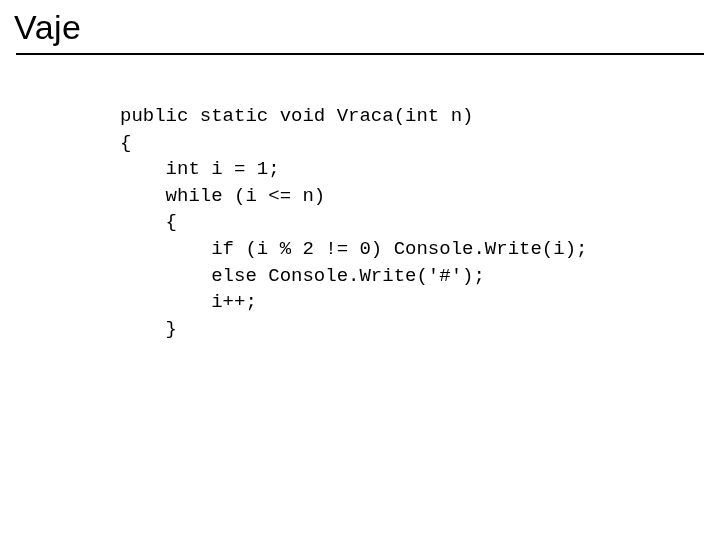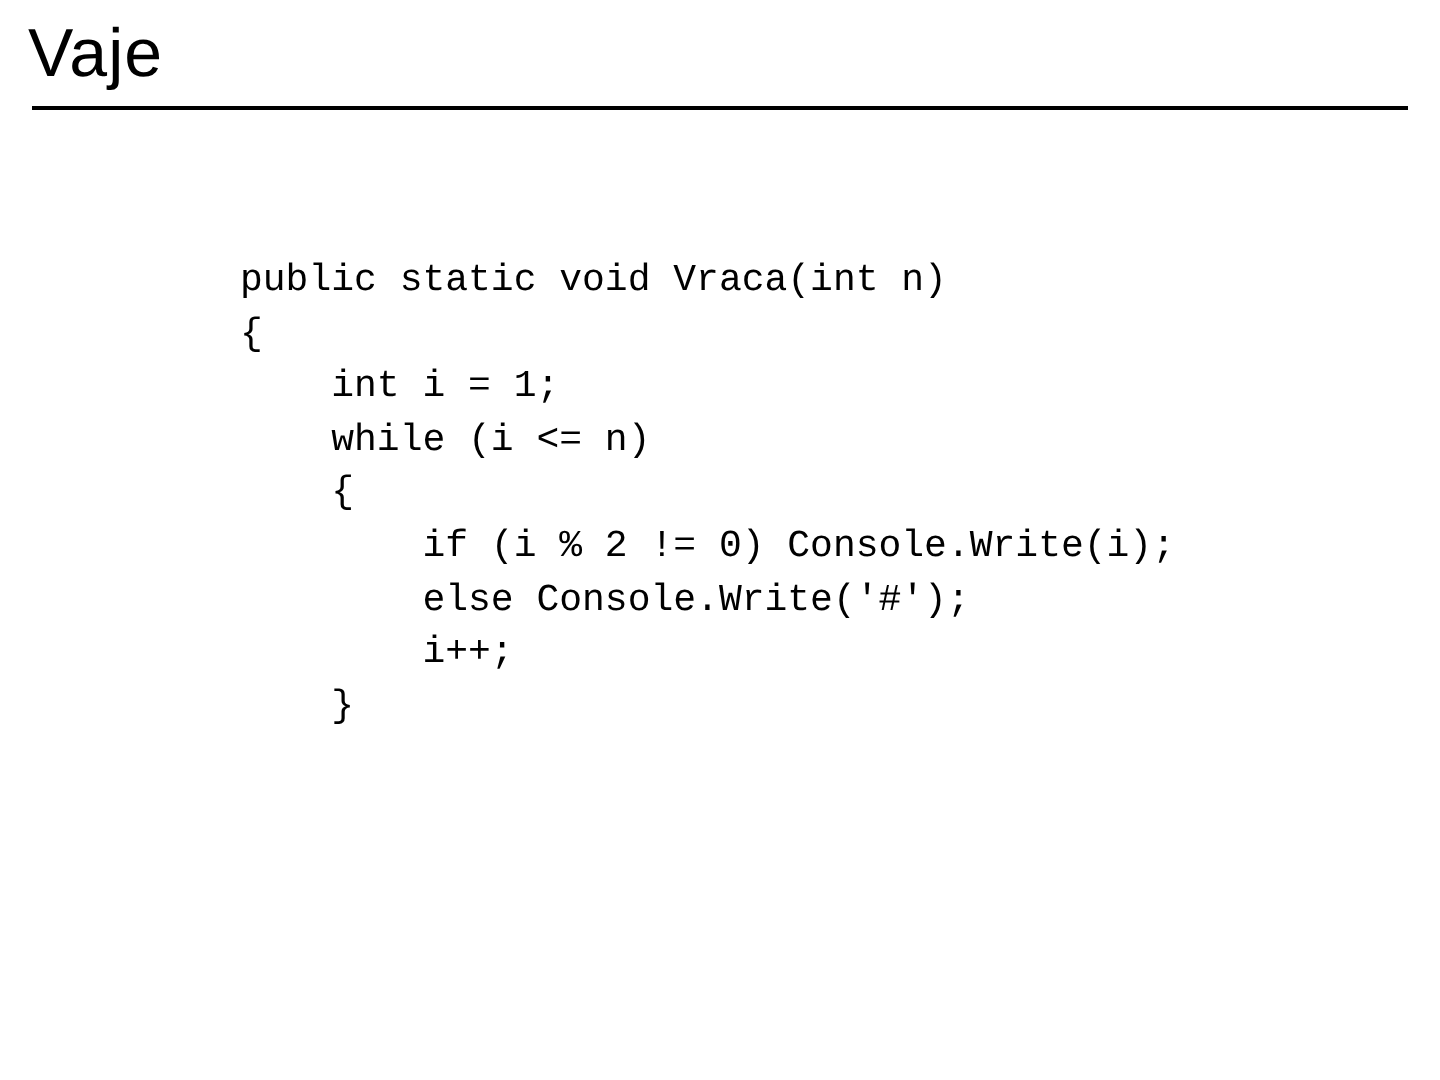--- a/index.html
+++ b/index.html
@@ -49,21 +49,21 @@
   }
   .bullet-text {
     font-size: 24px;
     line-height: 1.28;
     font-weight: 400;
   }
   .bullet-text .italic {
     font-style: italic;
   }
   .code-block {
-    margin: 44px 0 0 66px;
+    margin: 20px 0 0 66px;
     font-family: "Courier New", Courier, monospace;
     font-size: 19px;
     line-height: 1.4;
     white-space: pre;
     color: #000;
   }
 </style>
 </head>
 <body>
 

